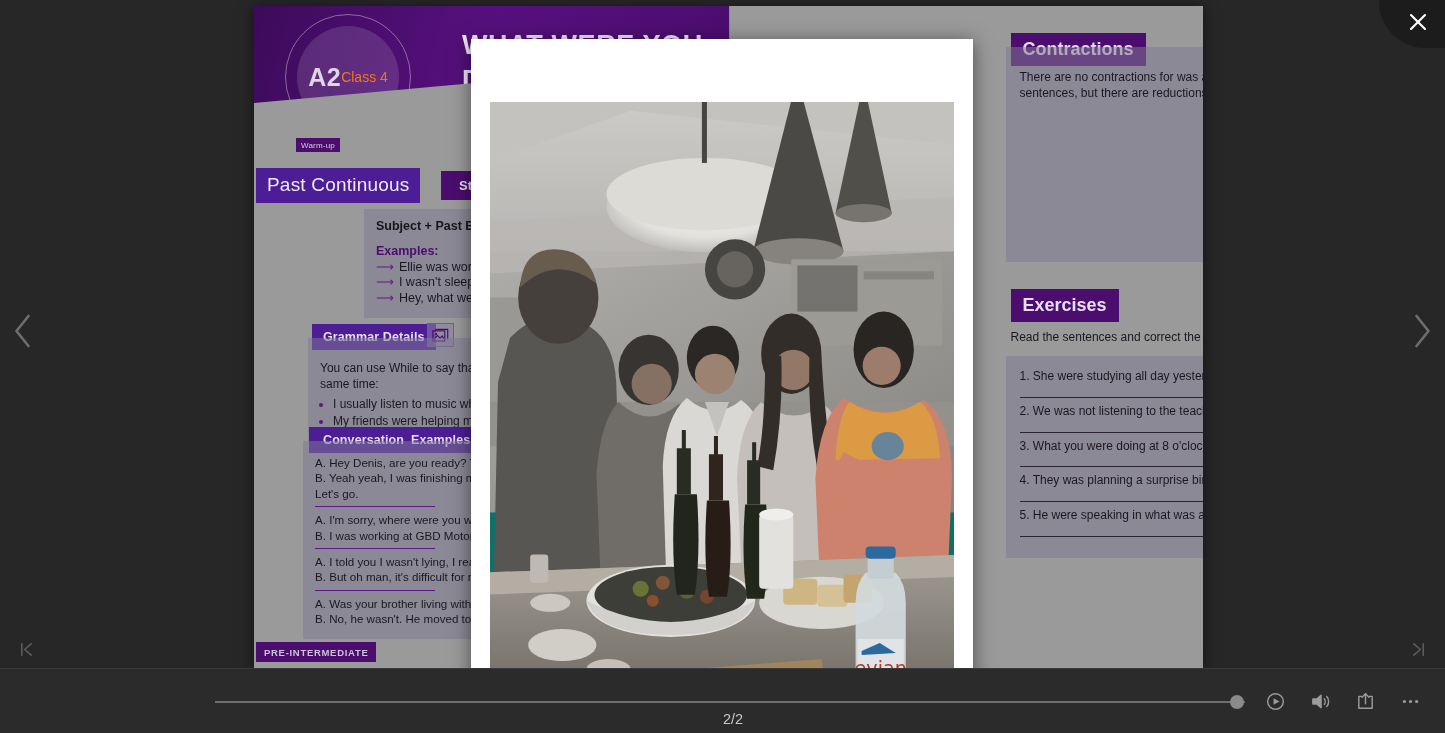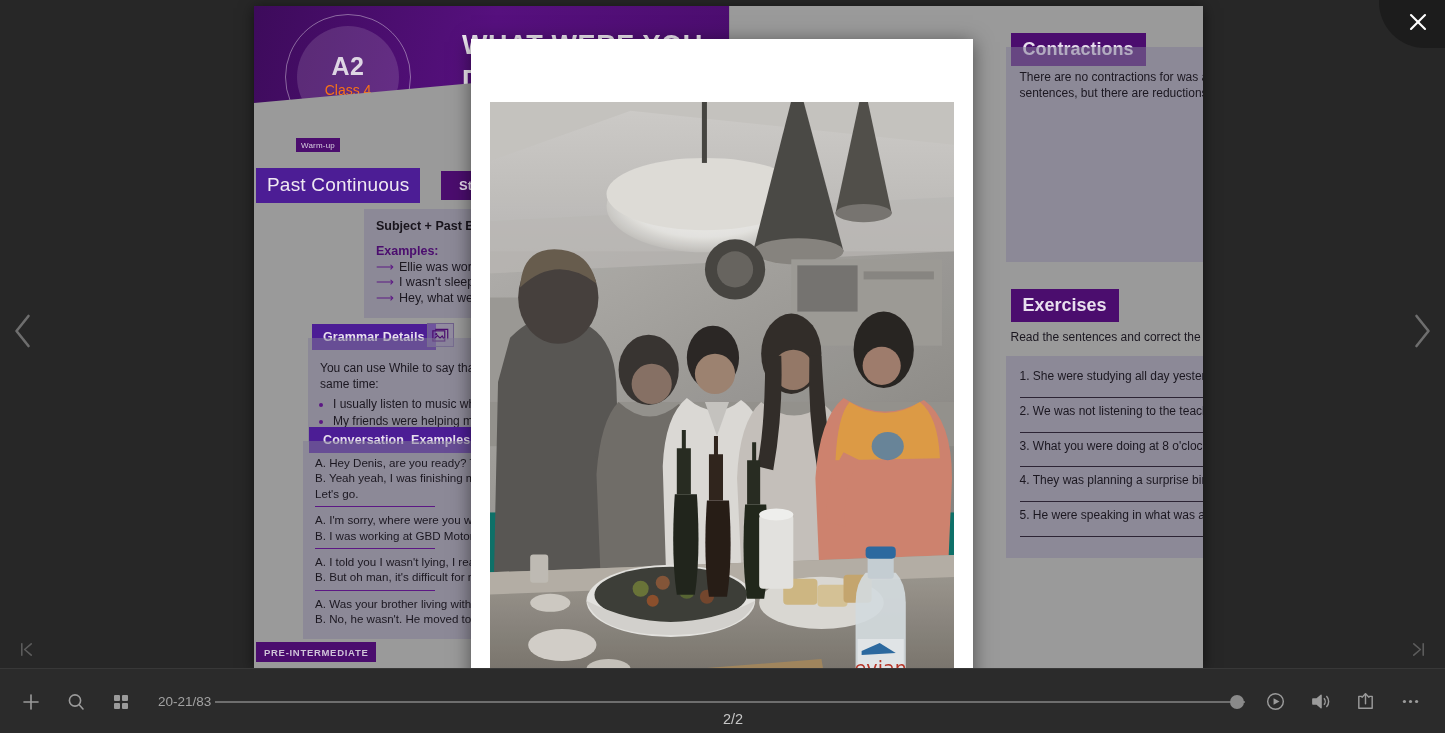--- a/index.html
+++ b/index.html
@@ -84,21 +84,21 @@
     border: 1.5px solid rgba(255,255,255,.38);
     display: flex;
     align-items: center;
     justify-content: center;
   }
   .badge-circle-inner {
     width: 102px; height: 102px;
     border-radius: 50%;
     background: rgba(255,255,255,.13);
     display: flex;
-    flex-direction: column;
+    flex-direction: row;
     align-items: center;
     justify-content: center;
     color: #ded6e4;
   }
   .badge-level {
     font-size: 25px;
     font-weight: bold;
     line-height: 1.05;
     letter-spacing: .5px;
   }
@@ -715,43 +715,20 @@
     <div class="close-btn">
       <svg viewBox="0 0 20 20" fill="none" stroke="#ffffff" stroke-width="2.1" stroke-linecap="round">
         <line x1="3" y1="3" x2="17" y2="17"></line>
         <line x1="17" y1="3" x2="3" y2="17"></line>
       </svg>
     </div>
   </div>
 
   <div class="bottom-bar">
 
-    <div class="bb-left">
-      <div class="bb-icon">
-        <svg viewBox="0 0 20 20" fill="none" stroke="#9b9b9b" stroke-width="1.6" stroke-linecap="round">
-          <line x1="10" y1="3" x2="10" y2="17"></line>
-          <line x1="3" y1="10" x2="17" y2="10"></line>
-        </svg>
-      </div>
-      <div class="bb-icon">
-        <svg viewBox="0 0 20 20" fill="none" stroke="#9b9b9b" stroke-width="1.6" stroke-linecap="round">
-          <circle cx="9" cy="8.5" r="5.6"></circle>
-          <line x1="13.2" y1="12.8" x2="17" y2="17"></line>
-        </svg>
-      </div>
-      <div class="bb-icon">
-        <svg viewBox="0 0 20 20" fill="#9b9b9b">
-          <rect x="3" y="3" width="6" height="6" rx="1"></rect>
-          <rect x="11" y="3" width="6" height="6" rx="1"></rect>
-          <rect x="3" y="11" width="6" height="6" rx="1"></rect>
-          <rect x="11" y="11" width="6" height="6" rx="1"></rect>
-        </svg>
-      </div>
-      <div class="page-range">20-21/83</div>
-    </div>
 
     <div class="slider">
       <div class="slider-track">
         <div class="slider-thumb"></div>
       </div>
     </div>
 
     <div class="page-counter">
       <span>2/2</span>
     </div>

